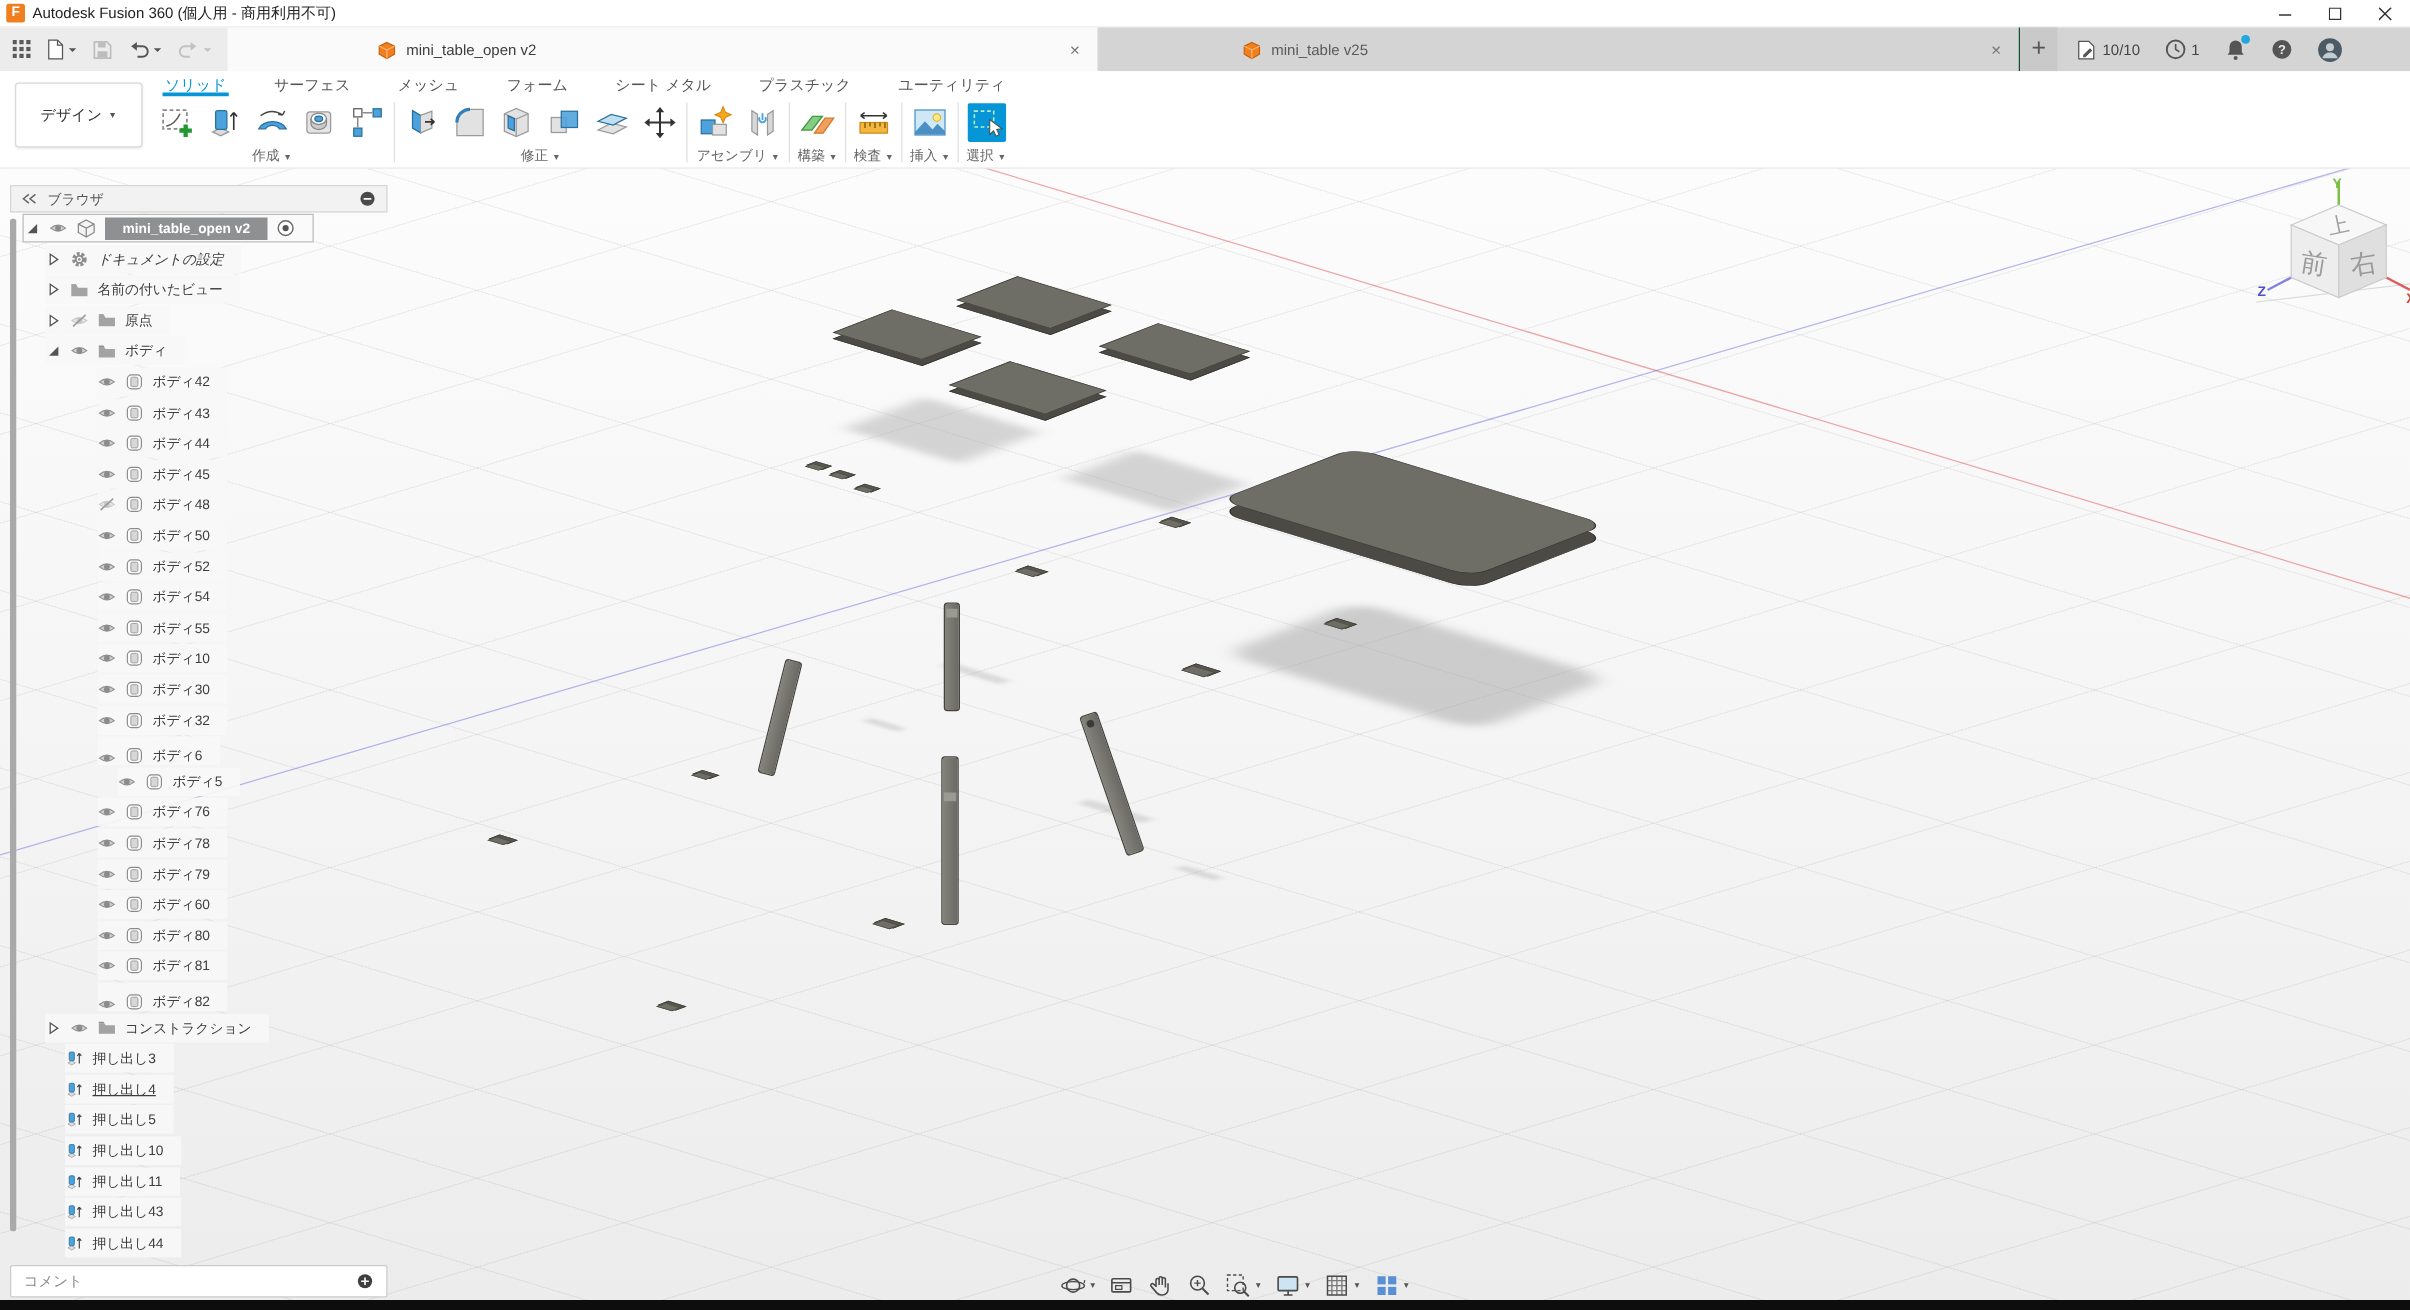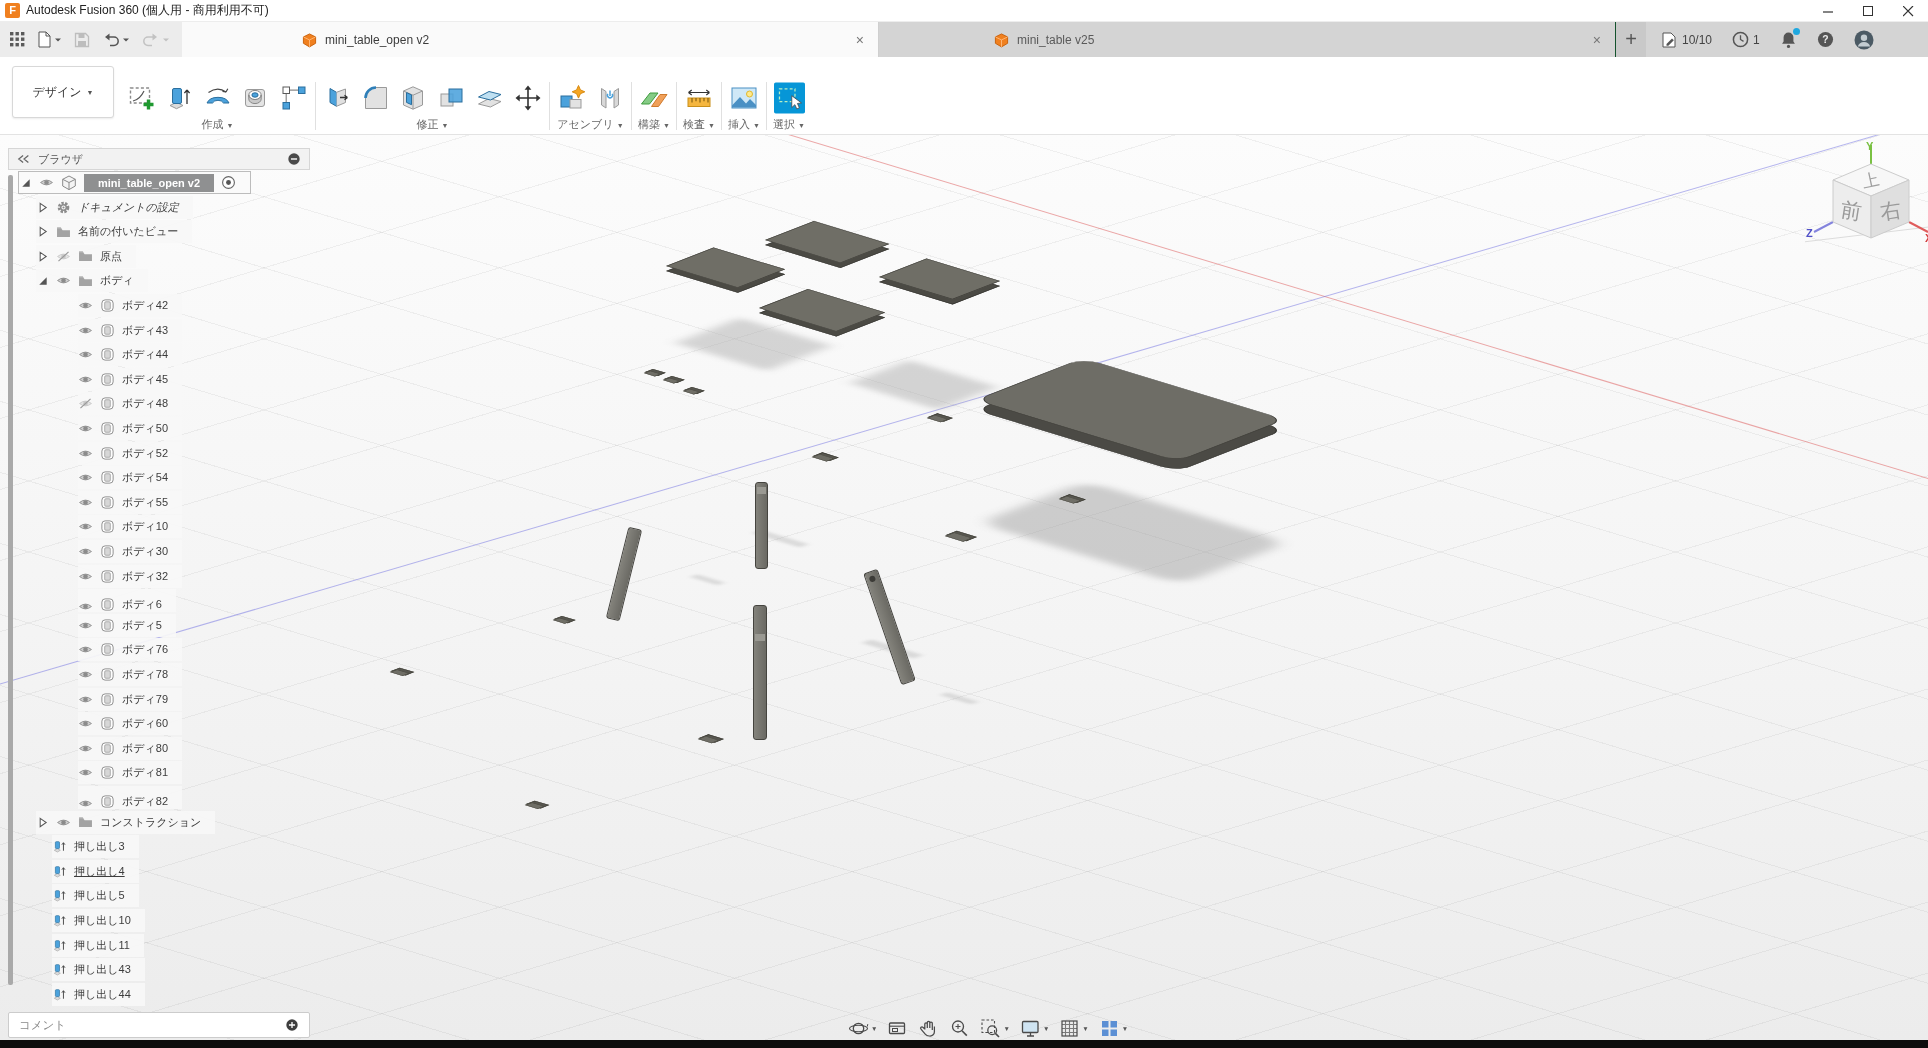--- a/index.html
+++ b/index.html
@@ -252,20 +252,29 @@
       </div>
     </div>
   </div>
 </div>
 
 <div class="ribbon">
   <div class="workspace-btn">
     <span>デザイン</span>
     <span class="ws-caret">▼</span>
   </div>
+  <div id="ribbon-tabs">
+      <div class="rtab active">ソリッド</div>
+      <div class="rtab">サーフェス</div>
+      <div class="rtab">メッシュ</div>
+      <div class="rtab">フォーム</div>
+      <div class="rtab">シート メタル</div>
+      <div class="rtab">プラスチック</div>
+      <div class="rtab">ユーティリティ</div>
+    </div>
   <div id="ribbon-groups">
       <div class="rgroup">
         <div class="ricons">
           <div class="ricon">
             <svg viewBox="0 0 30 30">
               <rect x="3.5" y="5" width="19" height="15" fill="none" stroke="#8a8a8a" stroke-width="1.4" stroke-dasharray="3 2.2"></rect>
               <path d="M6 18 Q13 16.5 17 8" fill="none" stroke="#555" stroke-width="1.2"></path>
               <path d="M21.5 16.5 v10 M16.5 21.5 h10" stroke="#1f9930" stroke-width="3.4"></path>
             </svg>
           </div>
@@ -814,21 +823,21 @@
         </svg>
       </span>
       <span class="ic">
         <svg width="15" height="15" viewBox="0 0 16 16">
           <rect x="2" y="2" width="12" height="12" rx="3.5" fill="#fdfdfd" stroke="#8a8a8a"></rect>
           <rect x="5" y="4" width="6" height="8" rx="1.2" fill="#d7d7d7" stroke="#9a9a9a" stroke-width=".8"></rect>
         </svg>
       </span>
       <span>ボディ6</span>
     </div>
-    <div class="trow" style="left: 78px; top: 613.8px;">
+    <div class="trow" style="left: 94px; top: 613.8px;">
       <span class="ic">
         <svg width="15" height="11" viewBox="0 0 16 12">
           <path d="M1.5 6 Q8 0.8 14.5 6 Q8 11.2 1.5 6z" fill="#cfcfcf" stroke="#909090"></path>
           <circle cx="8" cy="6" r="2.5" fill="#8b8b8b"></circle>
         </svg>
       </span>
       <span class="ic">
         <svg width="15" height="15" viewBox="0 0 16 16">
           <rect x="2" y="2" width="12" height="12" rx="3.5" fill="#fdfdfd" stroke="#8a8a8a"></rect>
           <rect x="5" y="4" width="6" height="8" rx="1.2" fill="#d7d7d7" stroke="#9a9a9a" stroke-width=".8"></rect>

